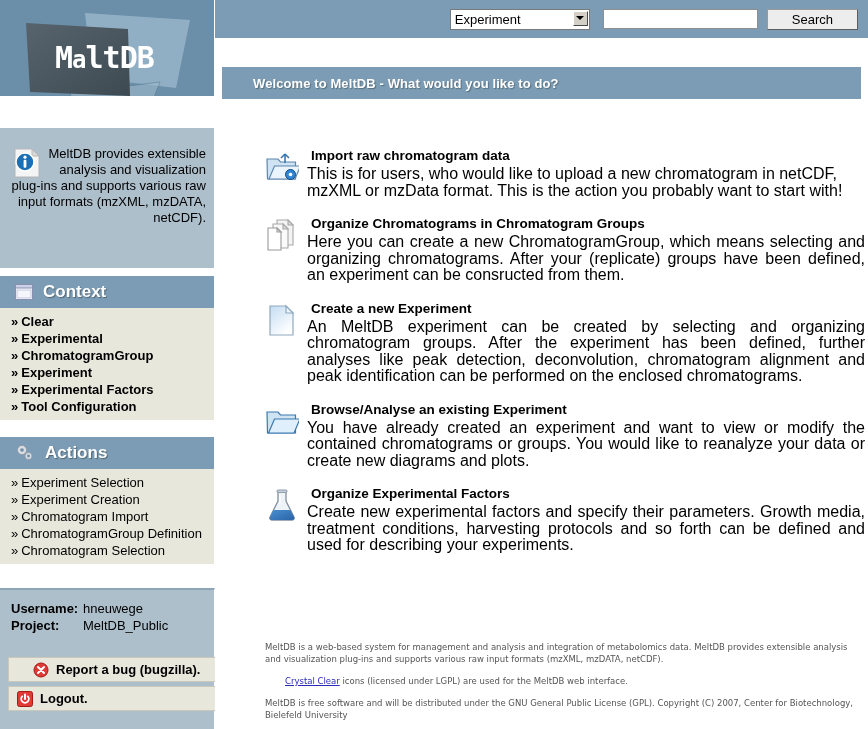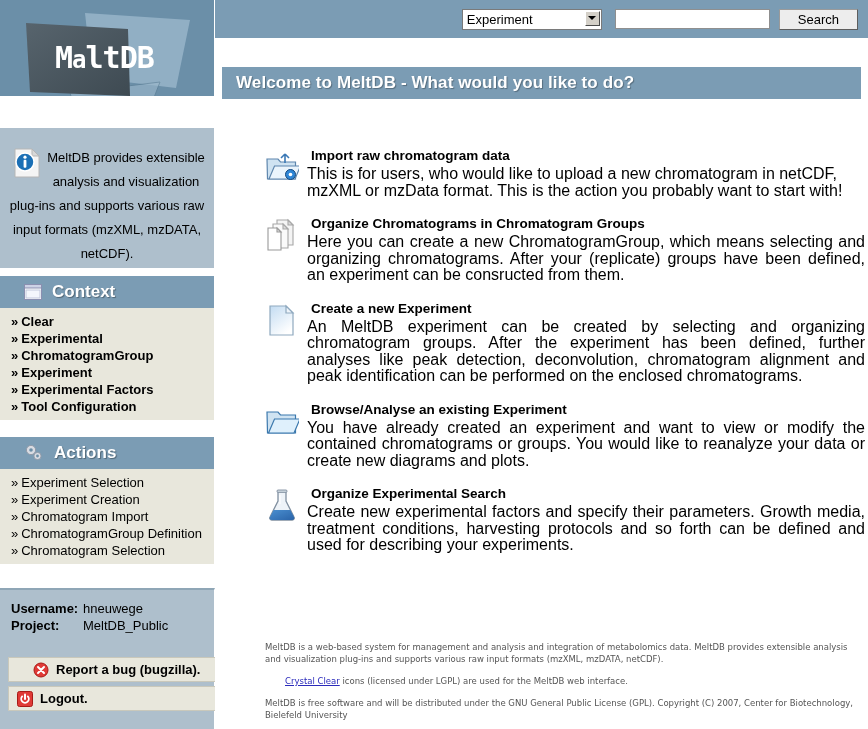--- a/index.html
+++ b/index.html
@@ -90,21 +90,21 @@
     min-width: 74px;
     background: #ededed;
     border: 1px solid #9a9a9a;
     border-right-color: #5e5e5e;
     border-bottom-color: #5e5e5e;
     font-family: "Liberation Sans", sans-serif;
     font-size: 13px;
     color: #000;
     box-sizing: border-box;
     cursor: pointer;
-    padding: 0 18px;
+    padding: 0 24px;
   }
 
   
   #logo-panel {
     position: absolute;
     left: 0; top: 0;
     width: 215px; height: 96px;
     background: #6b8fa8;
     overflow: hidden;
     border-right: 1px solid #ffffff;
@@ -118,22 +118,22 @@
     left: 0; top: 128px;
     width: 215px; height: 140px;
     background: #aebfcc;
     box-sizing: border-box;
     padding: 18px 8px 0 8px;
     border-right: 1px solid #ffffff;
   }
   #info-text {
     font-size: 13px;
     color: #000;
-    line-height: 24px;
-    text-align: center;
+    line-height: 16px;
+    text-align: right;
   }
   .info-icon {
     float: left;
     margin: 2px 6px 0 6px;
     width: 26px; height: 30px;
   }
 
   
   .side-block {
     position: absolute;
@@ -141,21 +141,21 @@
     width: 215px;
     background: #e8e7dc;
     border-right: 1px solid #ffffff;
     box-sizing: border-box;
   }
   .side-header {
     height: 32px;
     background: #7b9cb4;
     display: flex;
     align-items: center;
-    padding-left: 24px;
+    padding-left: 15px;
     box-sizing: border-box;
   }
   .side-header-title {
     color: #ffffff;
     font-size: 17px;
     font-weight: bold;
     margin-left: 10px;
     text-shadow: 1px 1px 1px rgba(0,0,0,0.35);
   }
   .side-items {
@@ -225,24 +225,25 @@
     left: 7px; top: 29px;
     width: 639px; height: 32px;
     background: #7b9cb4;
     display: flex;
     align-items: center;
     padding-left: 14px;
     box-sizing: border-box;
   }
   #welcome-title {
     color: #ffffff;
-    font-size: 17px;
+    font-size: 13px;
     font-weight: bold;
     letter-spacing: 0.1px;
     text-shadow: 1px 1px 1px rgba(0,0,0,0.3);
+    margin-left: 17px;
   }
 
   #sections {
     position: absolute;
     left: 50px; top: 98px;
     width: 600px;
   }
   .section {
     position: relative;
     padding-left: 42px;
@@ -498,21 +499,21 @@
             <linearGradient id="liquid" x1="0" y1="0" x2="1" y2="1">
               <stop offset="0" stop-color="#4a8fd0"></stop>
               <stop offset="1" stop-color="#2a63a8"></stop>
             </linearGradient>
           </defs>
           <path d="M13 3 h8 v10 l8 16 a2 2 0 0 1 -1.7 3 h-20.6 a2 2 0 0 1 -1.7 -3 l8 -16 z" fill="#eef3f8" stroke="#8190a0" stroke-width="1.3"></path>
           <path d="M8.6 22 h16.8 l3.6 7 a2 2 0 0 1 -1.7 3 h-20.6 a2 2 0 0 1 -1.7 -3 z" fill="url(#liquid)"></path>
           <rect x="12" y="2" width="10" height="2.4" rx="1" fill="#cdd6df" stroke="#8190a0" stroke-width="0.9"></rect>
           <path d="M15 7 v9" stroke="#ffffff" stroke-width="1.4" opacity="0.8"></path>
         </svg>
-        <div class="sec-title">Organize Experimental Search</div>
+        <div class="sec-title">Organize Experimental Factors</div>
         <p class="sec-body">Create new experimental factors and specify their parameters. Growth media, treatment conditions, harvesting protocols and so forth can be defined and used for describing your experiments.</p>
       </div>
 
     </div>
   </div>
 
   <div id="footer-rule"></div>
   <div id="footer">
     <p class="foot-p">MeltDB  is a web-based system for management and analysis and integration of metabolomics data. MeltDB provides extensible analysis and visualization plug-ins and supports various raw input formats (mzXML, mzDATA, netCDF).</p>
     <p class="foot-p"><span class="foot-link">Crystal Clear</span><span> icons (licensed under LGPL) are used for the MeltDB web interface.</span></p>

